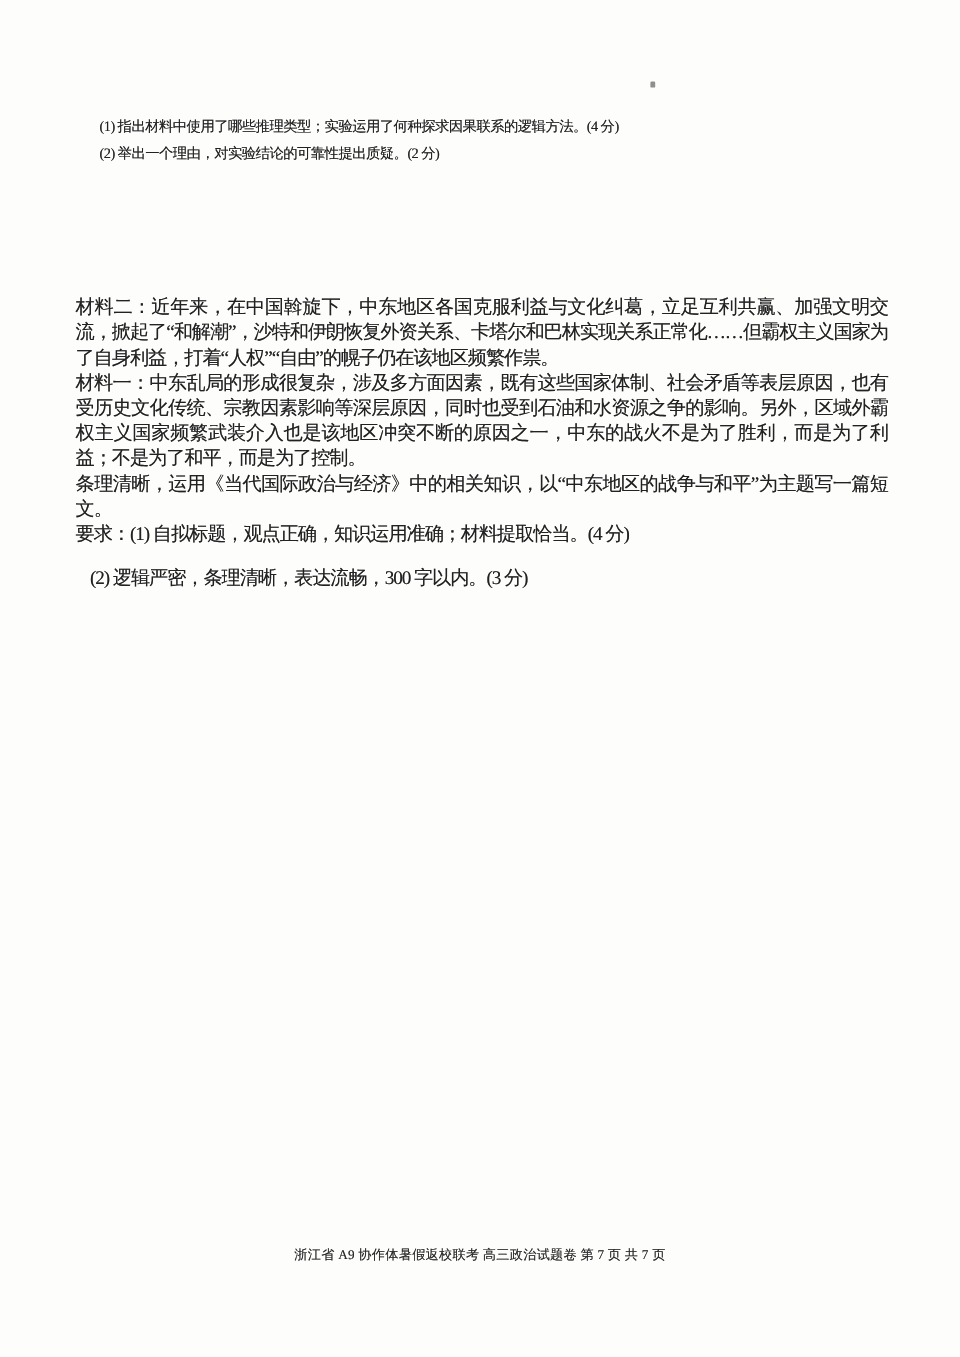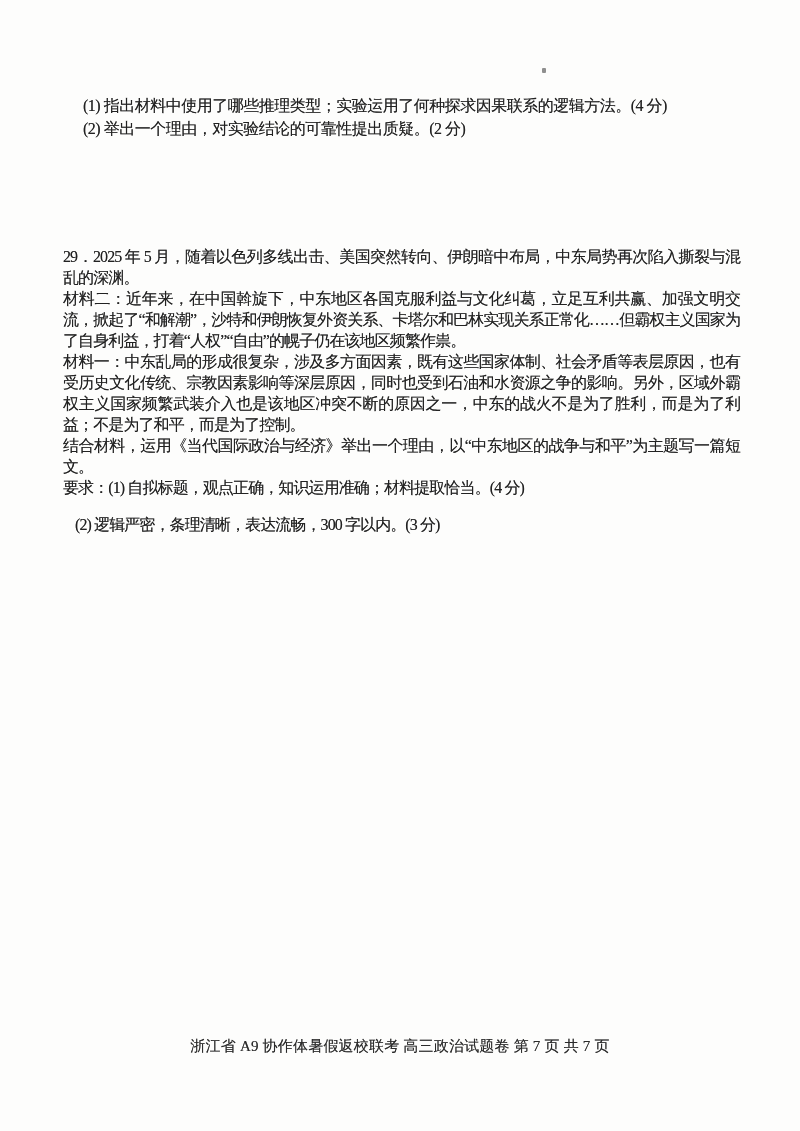--- a/index.html
+++ b/index.html
@@ -17,21 +17,21 @@
     color: #222222;
     text-shadow: 0 0 0.5px rgba(45,45,45,0.6);
   }
   .block {
     position: absolute;
     left: 63px;
     width: 677px;
   }
   .top-block {
     top: 94px;
-    font-size: 16px;
+    font-size: 12px;
     line-height: 23px;
     letter-spacing: -0.5px;
   }
   .top-block p {
     margin: 0;
     padding-left: 20px;
   }
   .q29-block {
     top: 246px;
     font-size: 16px;
@@ -50,21 +50,21 @@
   }
   .q29-block p.nojust {
     text-align: left;
   }
   .footer {
     position: absolute;
     left: 0;
     right: 0;
     top: 1036px;
     text-align: center;
-    font-size: 15px;
+    font-size: 11px;
     line-height: 20px;
     color: #2b2b2b;
     letter-spacing: 0.2px;
   }
   .speck {
     position: absolute;
     left: 542px;
     top: 68px;
     width: 4px;
     height: 5px;
@@ -78,24 +78,23 @@
 <div class="page">
 
   <div class="speck"></div>
 
   <section class="block top-block">
     <p>(1)  指出材料中使用了哪些推理类型；实验运用了何种探求因果联系的逻辑方法。(4 分)</p>
     <p>(2)  举出一个理由，对实验结论的可靠性提出质疑。(2 分)</p>
   </section>
 
   <section class="block q29-block">
-    <p>29．2025 年 5 月，随着以色列多线出击、美国突然转向、伊朗暗中布局，中东局势再次陷入撕裂与混乱的深渊。</p>
     <p>材料二：近年来，在中国斡旋下，中东地区各国克服利益与文化纠葛，立足互利共赢、加强文明交流，掀起了“和解潮”，沙特和伊朗恢复外资关系、卡塔尔和巴林实现关系正常化……但霸权主义国家为了自身利益，打着“人权”“自由”的幌子仍在该地区频繁作祟。</p>
     <p>材料一：中东乱局的形成很复杂，涉及多方面因素，既有这些国家体制、社会矛盾等表层原因，也有受历史文化传统、宗教因素影响等深层原因，同时也受到石油和水资源之争的影响。另外，区域外霸权主义国家频繁武装介入也是该地区冲突不断的原因之一，中东的战火不是为了胜利，而是为了利益；不是为了和平，而是为了控制。</p>
-    <p>结合材料，运用《当代国际政治与经济》举出一个理由，以“中东地区的战争与和平”为主题写一篇短文。</p>
+    <p>条理清晰，运用《当代国际政治与经济》中的相关知识，以“中东地区的战争与和平”为主题写一篇短文。</p>
     <p class="nojust">要求：(1)  自拟标题，观点正确，知识运用准确；材料提取恰当。(4 分)</p>
     <p class="indent">(2)  逻辑严密，条理清晰，表达流畅，300 字以内。(3 分)</p>
   </section>
 
   <footer class="footer">
     <span>浙江省 A9 协作体暑假返校联考  高三政治试题卷  第 7 页 共 7 页</span>
   </footer>
 
 </div>
 

